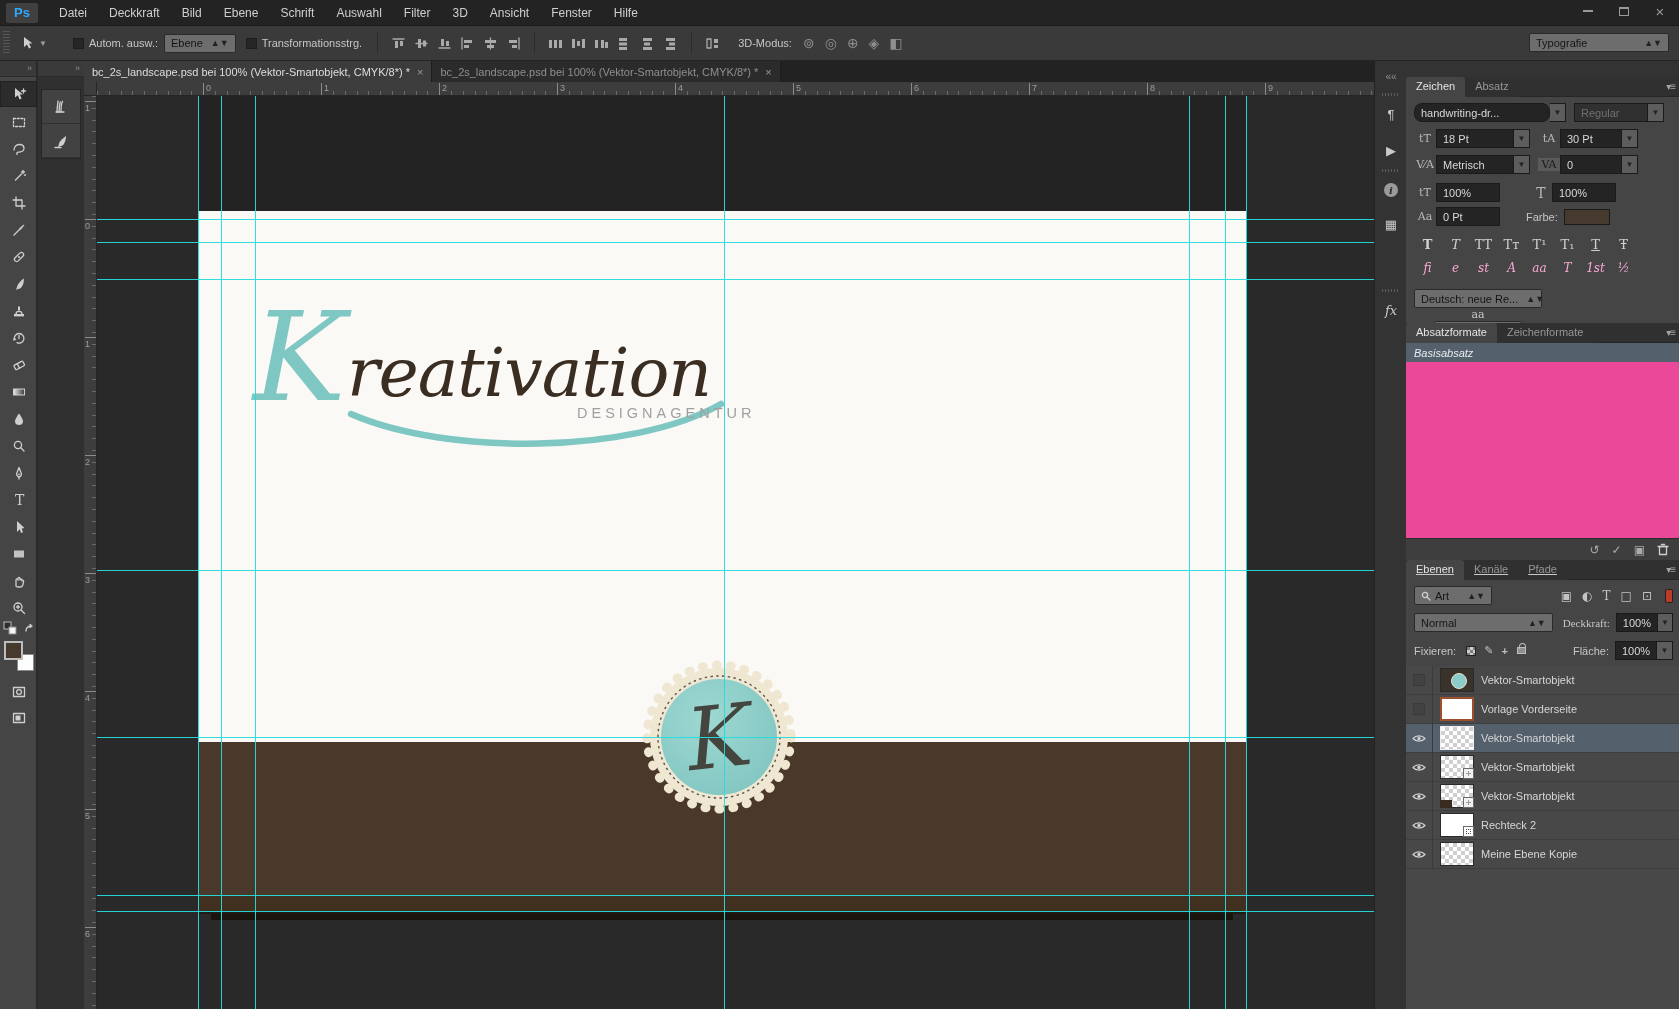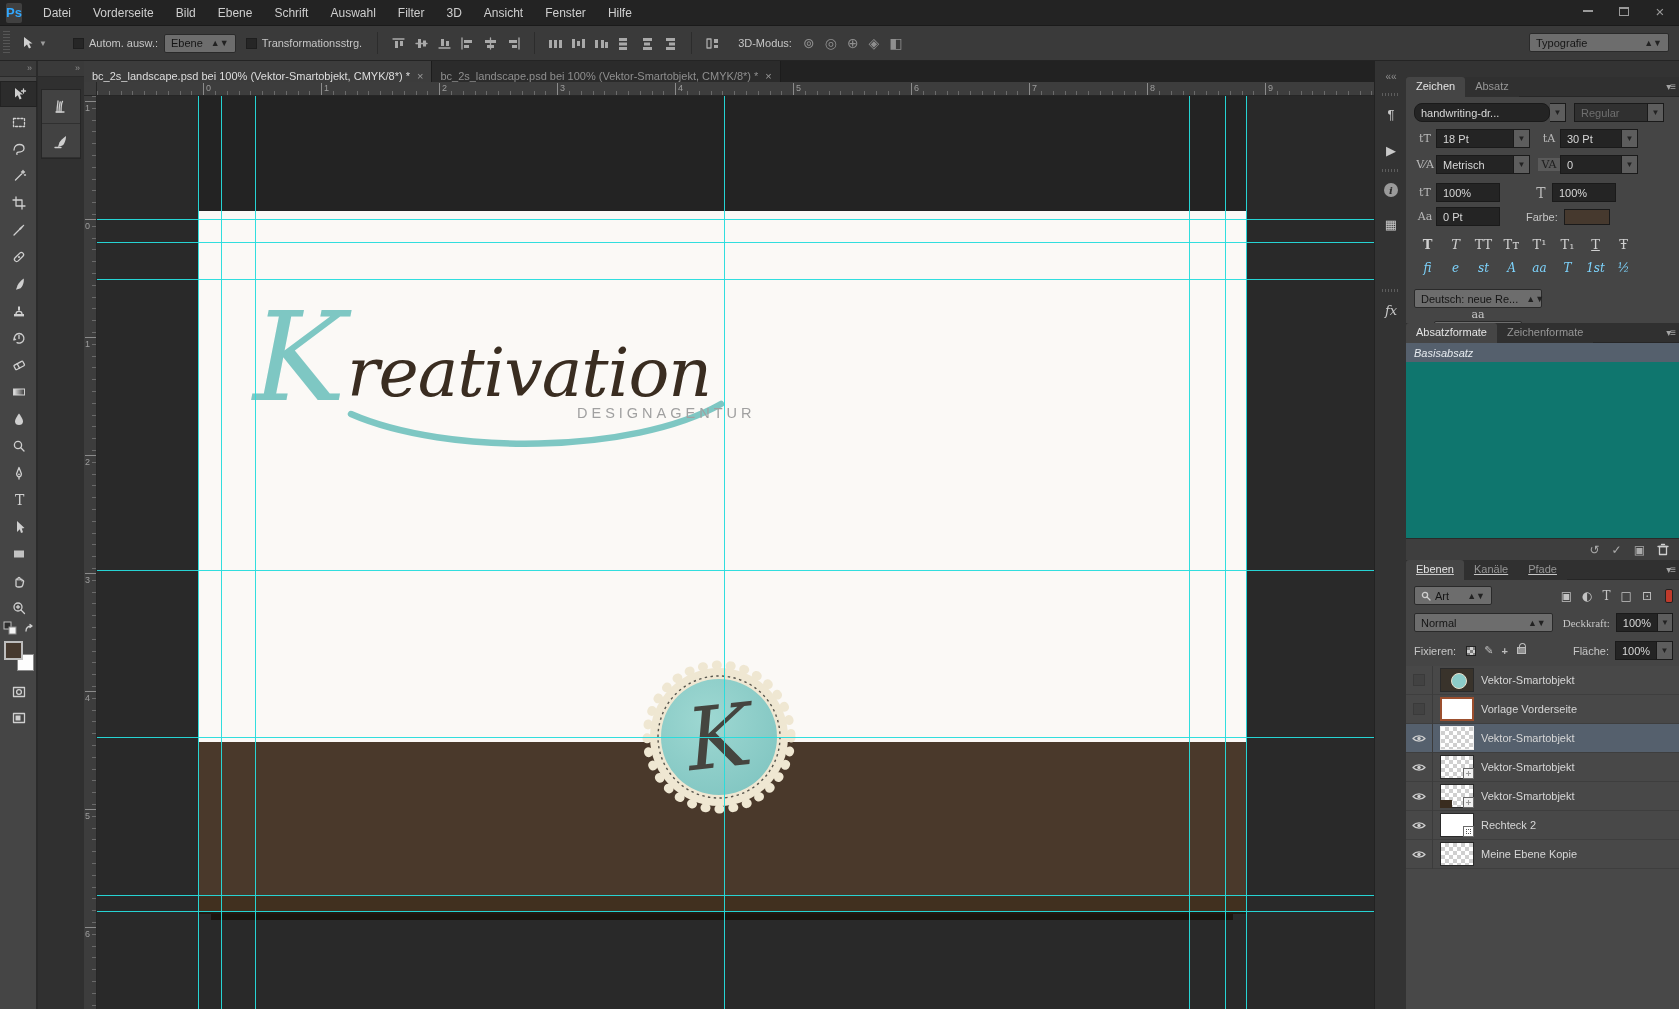--- a/index.html
+++ b/index.html
@@ -2,21 +2,21 @@
 <html style="--accent: #7ec7c3; --script: #3a2d21; --brown: #4a392b; --card-white: #fbf9f6; --guide: #26dcdc; --selection: #55606d; --red-toggle: #bf3a2b; --fg-swatch: #46392e; --badge-fill: #8ccdc9;"><head>
 <meta charset="utf-8">
 <style>
   html,body{margin:0;padding:0;background:#111;}
   *{box-sizing:border-box;}
   .app{position:relative;width:1679px;height:1009px;background:#2a2a2a;
        font-family:"Liberation Sans",sans-serif;font-size:11px;color:#c8c8c8;overflow:hidden;}
   
   .menubar{position:absolute;left:0;top:0;width:1679px;height:26px;background:#232323;
            display:flex;align-items:center;gap:0;border-bottom:1px solid #1a1a1a;}
-  .pslogo{width:16px;height:20px;margin:0 10px 0 6px;background:#404040;color:#31a8ff;
+  .pslogo{width:32px;height:20px;margin:0 10px 0 6px;background:#404040;color:#31a8ff;
           font-weight:bold;font-size:13px;display:flex;align-items:center;justify-content:center;border-radius:2px;}
   .menubar .mitem{padding:0 11px;height:26px;display:flex;align-items:center;color:#cfcfcf;font-size:12px;cursor:default;}
   .winbtns{position:absolute;right:8px;top:3px;display:flex;gap:14px;align-items:center;}
   .winbtn{width:22px;height:16px;display:flex;align-items:center;justify-content:center;color:#9a9a9a;}
   .wb-min{width:10px;height:2px;background:#9a9a9a;}
   .wb-rest{width:10px;height:9px;border:1px solid #9a9a9a;border-top-width:2px;}
   
   .optionsbar{position:absolute;left:0;top:26px;width:1679px;height:35px;background:#3a3a3a;
               border-bottom:1px solid #242424;display:flex;align-items:center;}
   .grip{width:7px;height:24px;margin:0 6px 0 3px;background-image:repeating-linear-gradient(180deg,#565656 0 1px,transparent 1px 3px);}
@@ -40,21 +40,21 @@
   .tool.sel{background:#2c2c2c;border:1px solid #222;}
   .swatchwrap{position:absolute;left:4px;width:30px;height:30px;}
   .fgsw{position:absolute;left:0;top:0;width:19px;height:19px;background:var(--fg-swatch);border:2px solid #bdbdbd;}
   .bgsw{position:absolute;right:0;bottom:0;width:17px;height:17px;background:#fdfdfd;border:1px solid #8a8a8a;}
   .minirow{position:absolute;left:3px;width:32px;display:flex;justify-content:space-between;align-items:center;}
   .pbox{position:absolute;left:3px;top:28px;width:40px;background:#424242;border:1px solid #262626;}
   .pbox .cell{height:34px;display:flex;align-items:center;justify-content:center;border-bottom:1px solid #303030;}
   
   .canvaszone{position:absolute;left:84px;top:61px;width:1290px;height:948px;background:#292929;}
   .tabbar{position:absolute;left:0;top:0;right:0;height:21px;background:#222;display:flex;}
-  .dtab{height:21px;display:flex;align-items:flex-end;gap:7px;padding:0 8px;font-size:11px;
+  .dtab{height:21px;display:flex;align-items:center;gap:7px;padding:0 8px;font-size:11px;
         background:#2b2b2b;color:#8f8f8f;border-right:1px solid #1c1c1c;white-space:nowrap;}
   .dtab.active{background:#3c3c3c;color:#dedede;}
   .dtab .x{color:#9a9a9a;font-size:11px;}
   .rcorner{position:absolute;left:0;top:21px;width:13px;height:14px;background:#3d3d3d;border-right:1px solid #262626;border-bottom:1px solid #262626;}
   .rulertop{position:absolute;left:13px;top:21px;right:0;height:14px;background:#3d3d3d;border-bottom:1px solid #262626;overflow:hidden;}
   .rulertop::before{content:"";position:absolute;left:0;right:0;bottom:0;height:4px;
      background-image:repeating-linear-gradient(90deg,#6a6a6a 0 1px,transparent 1px 11.8px);}
   .rulerleft{position:absolute;left:0;top:35px;width:13px;bottom:0;background:#3d3d3d;border-right:1px solid #262626;overflow:hidden;}
   .rulerleft::before{content:"";position:absolute;top:0;bottom:0;right:0;width:4px;
      background-image:repeating-linear-gradient(180deg,#6a6a6a 0 1px,transparent 1px 11.8px);}
@@ -91,23 +91,23 @@
   .psec{position:absolute;left:0;right:0;background:#454545;}
   .crow{position:absolute;display:flex;align-items:center;}
   .cicon{width:22px;color:#b9b9b9;font-size:11px;text-align:center;font-family:"DejaVu Serif",serif;}
   .well{background:#242424;border:1px solid #1a1a1a;color:#d8d8d8;height:19px;display:flex;align-items:center;padding:0 6px;}
   .wbtn{width:16px;height:19px;background:#5d5d5d;border:1px solid #1a1a1a;border-left:none;color:#222;
         font-size:8px;display:flex;align-items:center;justify-content:center;}
   .disab{color:#6f6f6f;background:#303030;}
   .fmtT{width:23px;height:18px;color:#d0d0d0;display:flex;align-items:flex-end;justify-content:center;
         font-family:"DejaVu Serif",serif;font-size:13px;padding-bottom:1px;}
   .fmtT.u{text-decoration:underline;}
-  .otx{width:23px;color:#7dd3fc;font-family:"DejaVu Serif",serif;font-style:italic;font-size:12px;text-align:center;}
+  .otx{width:23px;color:#f9a8d4;font-family:"DejaVu Serif",serif;font-style:italic;font-size:12px;text-align:center;}
   .swatch{width:46px;height:16px;background:var(--fg-swatch);border:1px solid #1a1a1a;}
-  .stylelist{position:absolute;left:0;right:0;background:#0f766e;}
+  .stylelist{position:absolute;left:0;right:0;background:#ec4899;}
   .stylerow{height:19px;display:flex;align-items:center;padding:0 8px;background:var(--selection);
             color:#e8ecf0;font-style:italic;}
   .pfooter{position:absolute;left:0;right:0;height:22px;background:#3e3e3e;border-top:1px solid #2a2a2a;
            display:flex;align-items:center;justify-content:flex-end;gap:12px;padding:0 10px;color:#ababab;font-size:12px;}
   
   .lfrow{position:absolute;left:8px;right:6px;display:flex;align-items:center;}
   .lfico{color:#c3c3c3;font-size:12px;margin:0 5px;font-family:"DejaVu Sans",sans-serif;}
   .redtog{width:8px;height:14px;background:var(--red-toggle);border:1px solid #222;border-radius:2px;margin-left:8px;}
   .lockico{color:#bdbdbd;font-size:11px;margin:0 4px;}
   .checkmini{width:10px;height:10px;margin:0 4px;background:
@@ -141,21 +141,21 @@
   svg .fl{fill:#cfcfcf;stroke:none;}
 </style>
 </head>
 <body>
 
 <div class="app">
 
   <div class="menubar">
     <div class="pslogo">Ps</div>
     <div class="mitem">Datei</div>
-    <div class="mitem">Vorderseite</div>
+    <div class="mitem">Deckkraft</div>
     <div class="mitem">Bild</div>
     <div class="mitem">Ebene</div>
     <div class="mitem">Schrift</div>
     <div class="mitem">Auswahl</div>
     <div class="mitem">Filter</div>
     <div class="mitem">3D</div>
     <div class="mitem">Ansicht</div>
     <div class="mitem">Fenster</div>
     <div class="mitem">Hilfe</div>
     <div class="winbtns">

